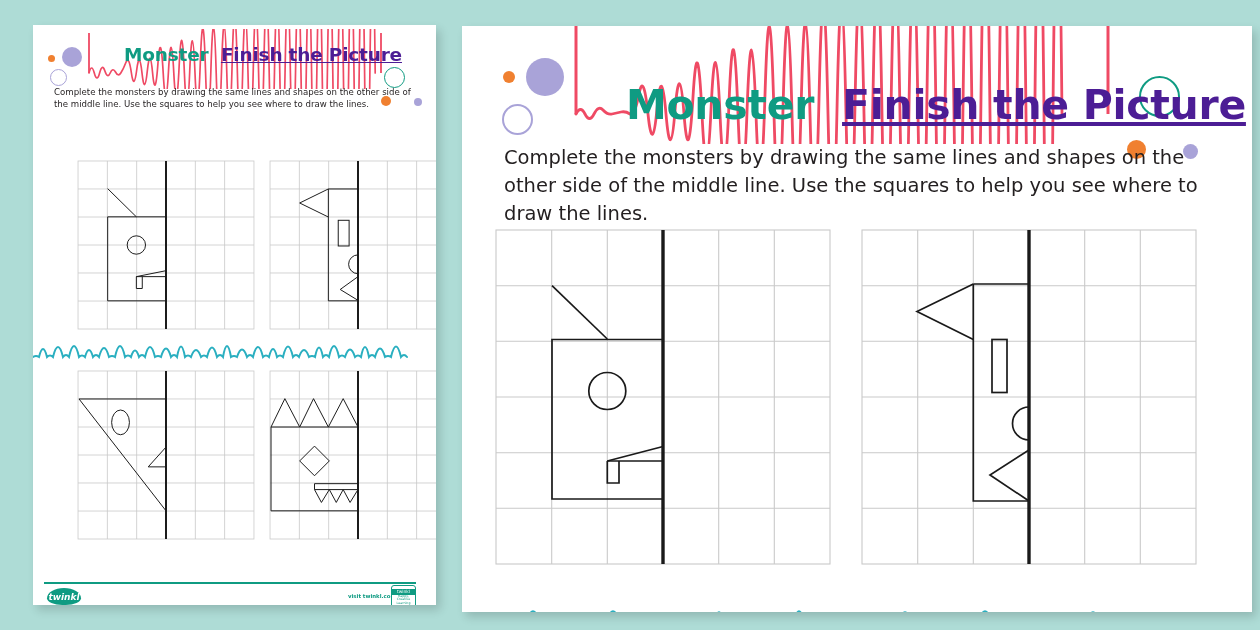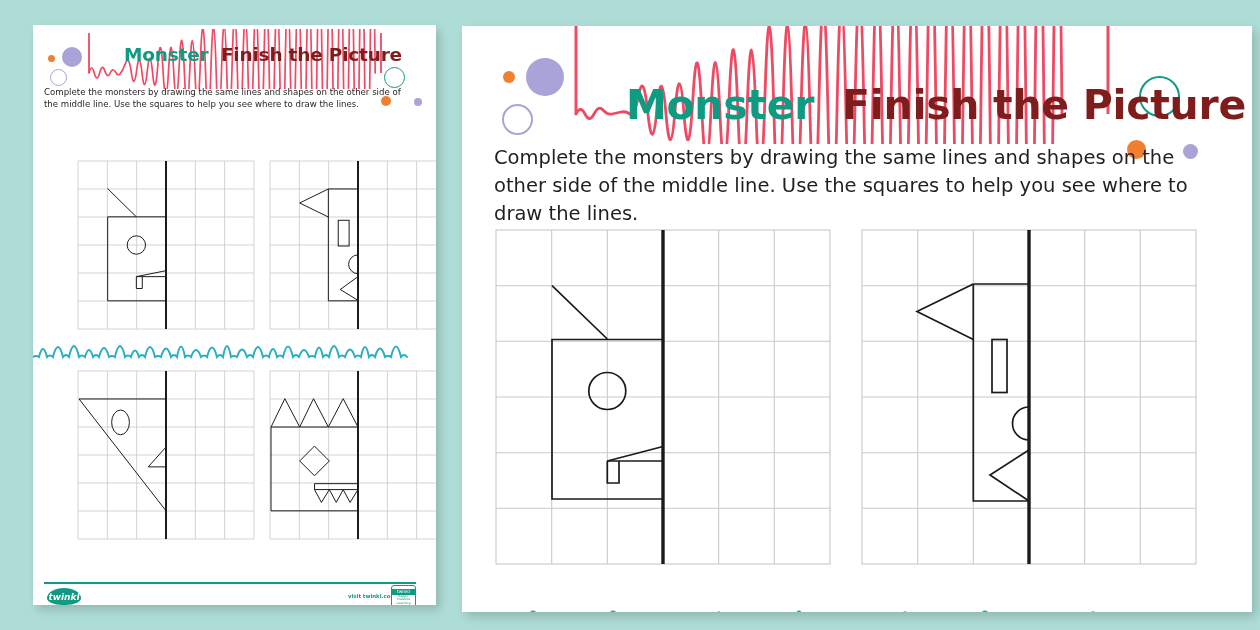--- a/index.html
+++ b/index.html
@@ -20,25 +20,25 @@
   #thumb-sheet { left: 33px; top: 25px; width: 403px; height: 580px; }
   #main-sheet  { left: 462px; top: 26px; width: 790px; height: 586px; }
 
   
   .dot { position: absolute; border-radius: 50%; }
   .ring { position: absolute; border-radius: 50%; background: transparent; }
 
   
   .title-row { position: absolute; white-space: nowrap; font-weight: bold; }
   .t-monster { color: #0f9b82; margin-left: 21px; }
-  .t-rest    { color: #7f1d1d; }
+  .t-rest    { color: #4c1d95; text-decoration: underline; }
   .squiggle { position: absolute; }
 
   
-  .instructions { position: absolute; color: #231f20; }
+  .instructions { position: absolute; color: #231f20; margin-left: 10px; }
   #main-instructions {
     left: 32px; top: 118px; width: 700px;
     font-size: 19.5px; line-height: 28px;
     font-family: "DejaVu Sans", sans-serif;
   }
   #thumb-instructions {
     left: 11px; top: 62px; width: 372px;
     font-size: 8.6px; line-height: 11.6px;
   }
 

